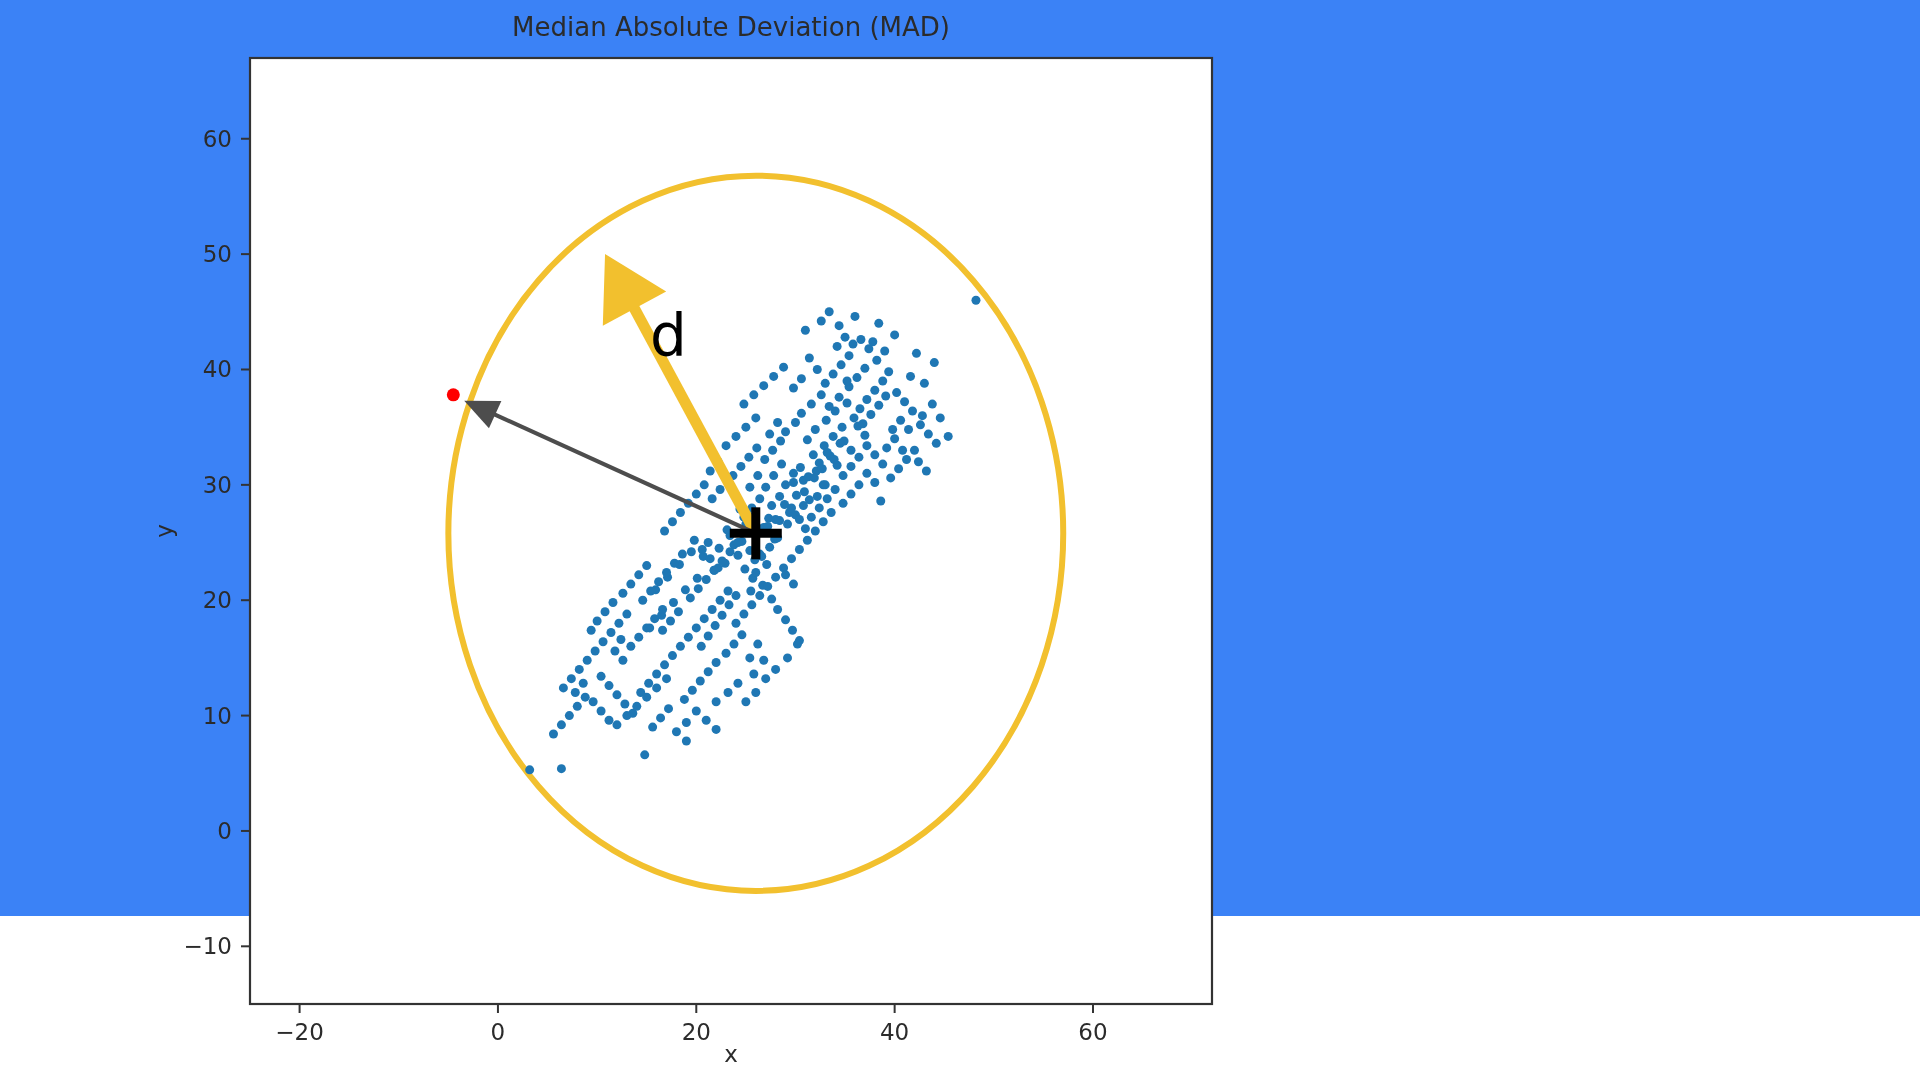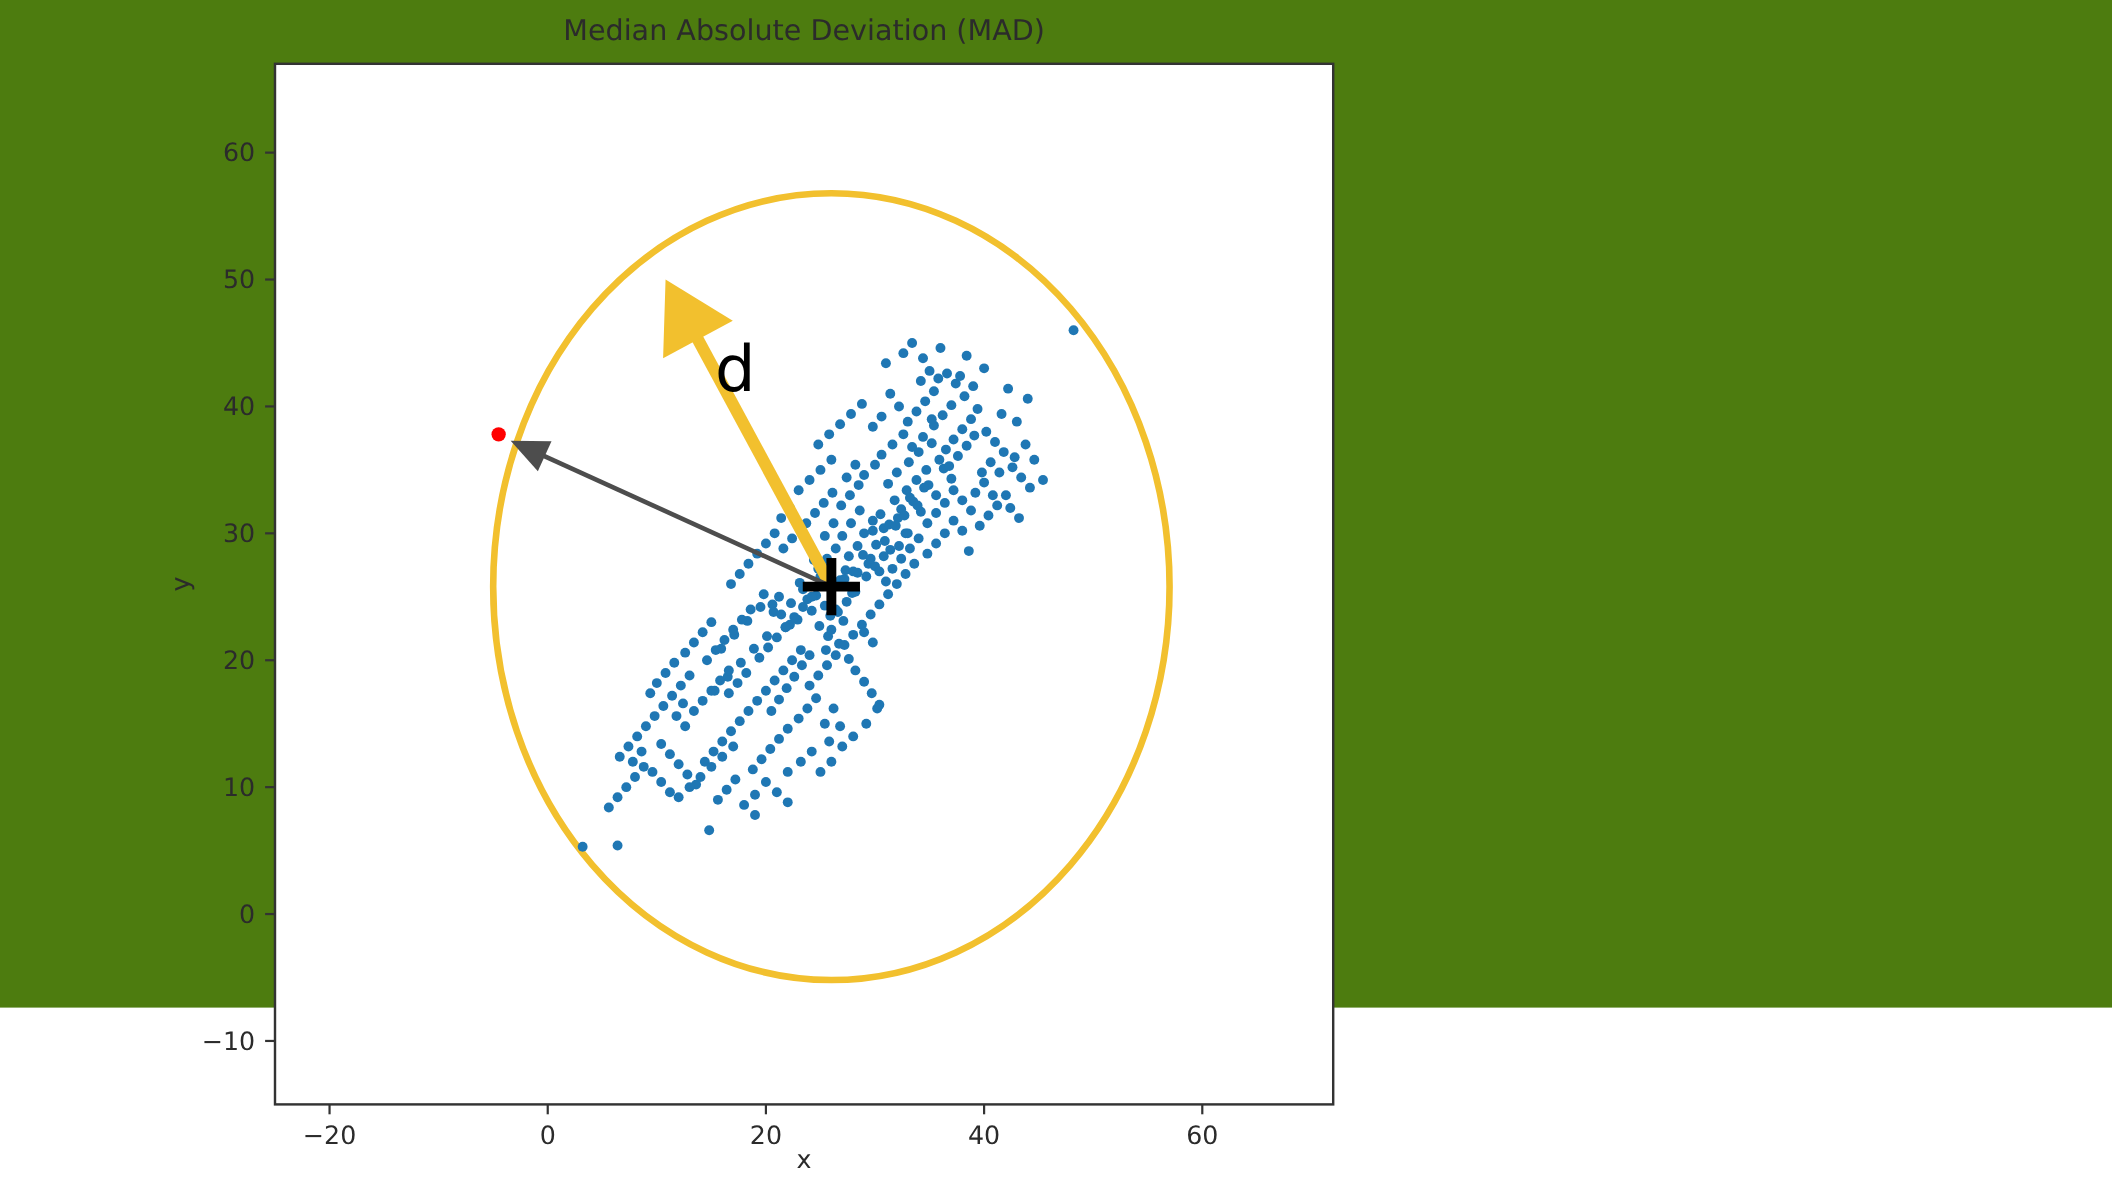--- a/index.html
+++ b/index.html
@@ -10,21 +10,21 @@
   body {
     width: 1920px;
     height: 1080px;
     font-family: "DejaVu Sans", sans-serif;
     overflow: hidden;
   }
   #figure {
     position: relative;
     width: 1920px;
     height: 916px;
-    background: #4d7c0f;
+    background: #3b82f6;
   }
   #chart-svg {
     position: absolute;
     left: 0;
     top: 0;
     width: 1920px;
     height: 1080px;
   }
   .tick-line {
     stroke: #333333;

